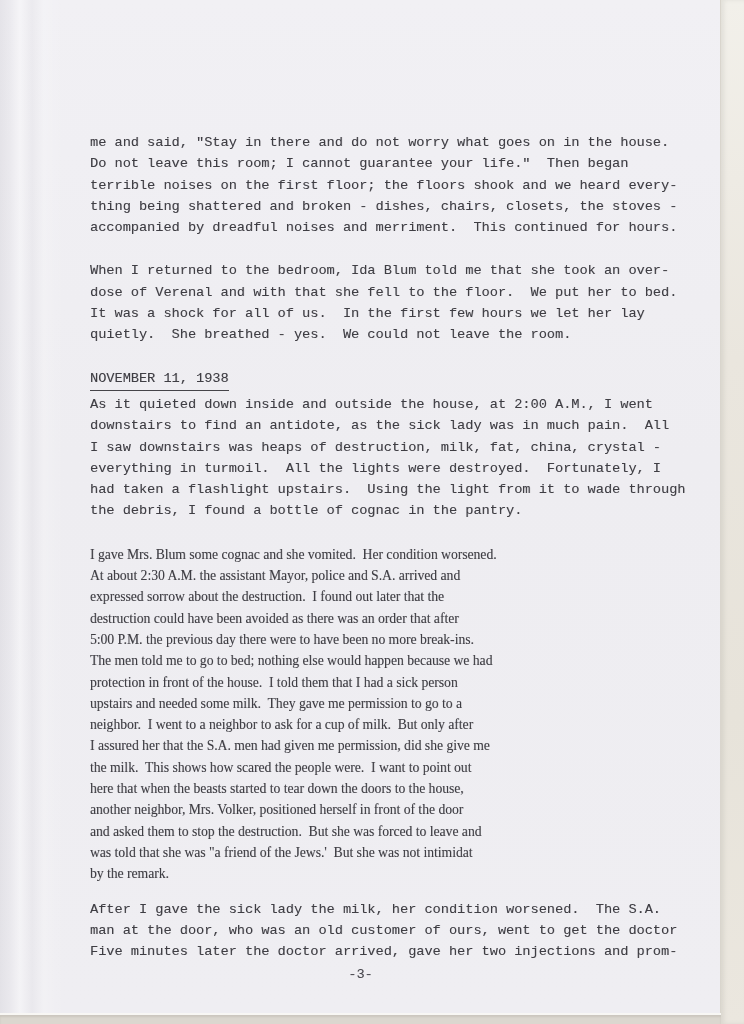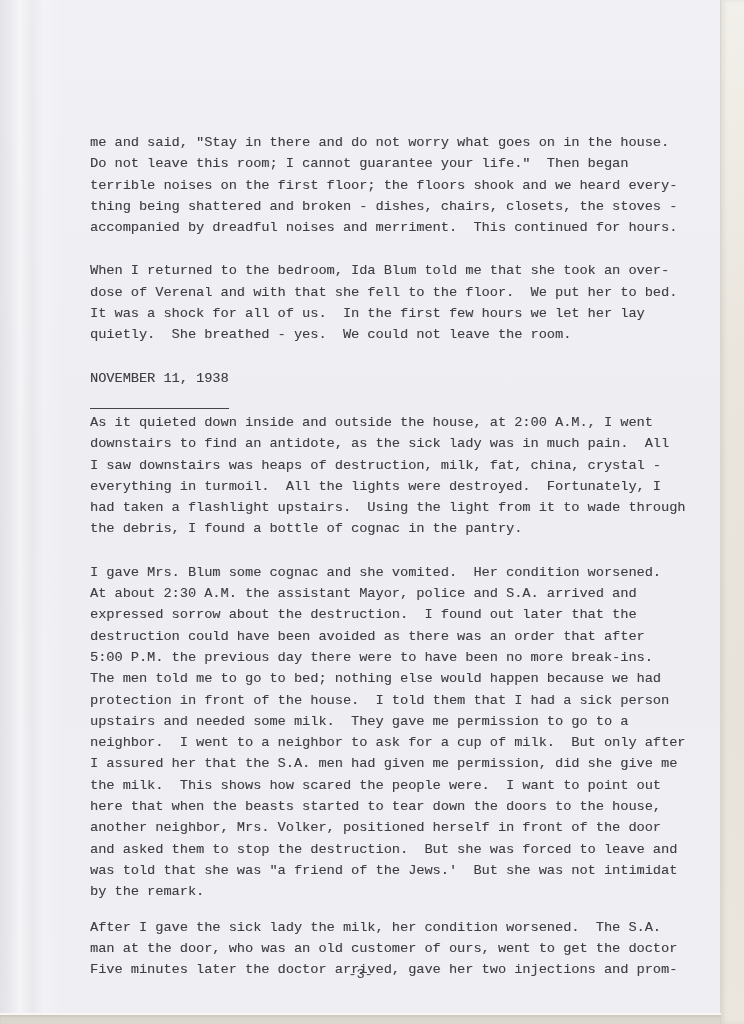--- a/index.html
+++ b/index.html
@@ -66,25 +66,25 @@
     top: 132px;
     width: 640px;
     color: #3f3e44;
     font-size: 13.6px;
     line-height: 21.3px;
     white-space: pre;
     text-shadow: 0.4px 0.4px 0.5px rgba(63,62,68,0.32);
   }
   .block { margin-bottom: 22px; }
   .block.heading-block { margin-top: 14px; margin-bottom: 3px; }
-  .block.last-long { margin-bottom: 14px; }
+  .block.last-long { margin-bottom: 14px; font-family: Liberation Serif, serif; }
   .heading-text {
     display: inline-block;
     border-bottom: 1.5px solid #454449;
-    padding-bottom: 19px;
+    padding-bottom: 1px;
   }
   .line { height: 21.3px; }
   #page-number {
     position: absolute;
     left: 0;
     top: 967px;
     width: 721px;
     text-align: center;
     color: #4a4950;
     font-size: 13.6px;

